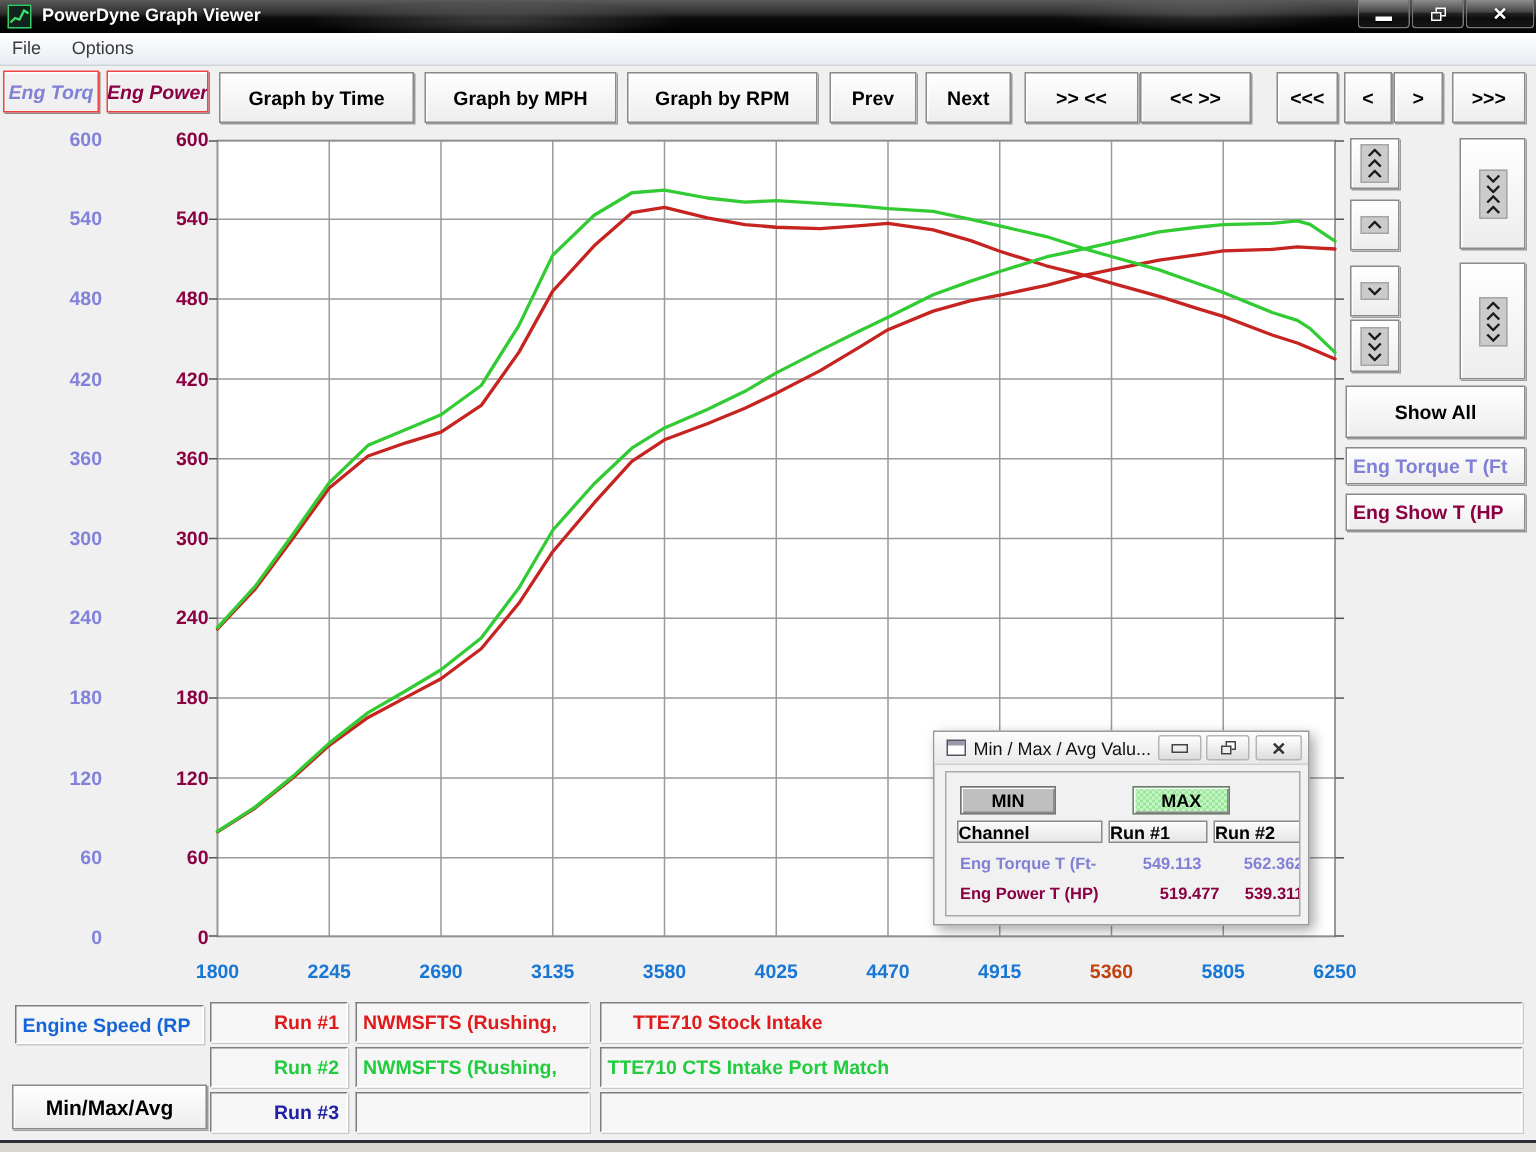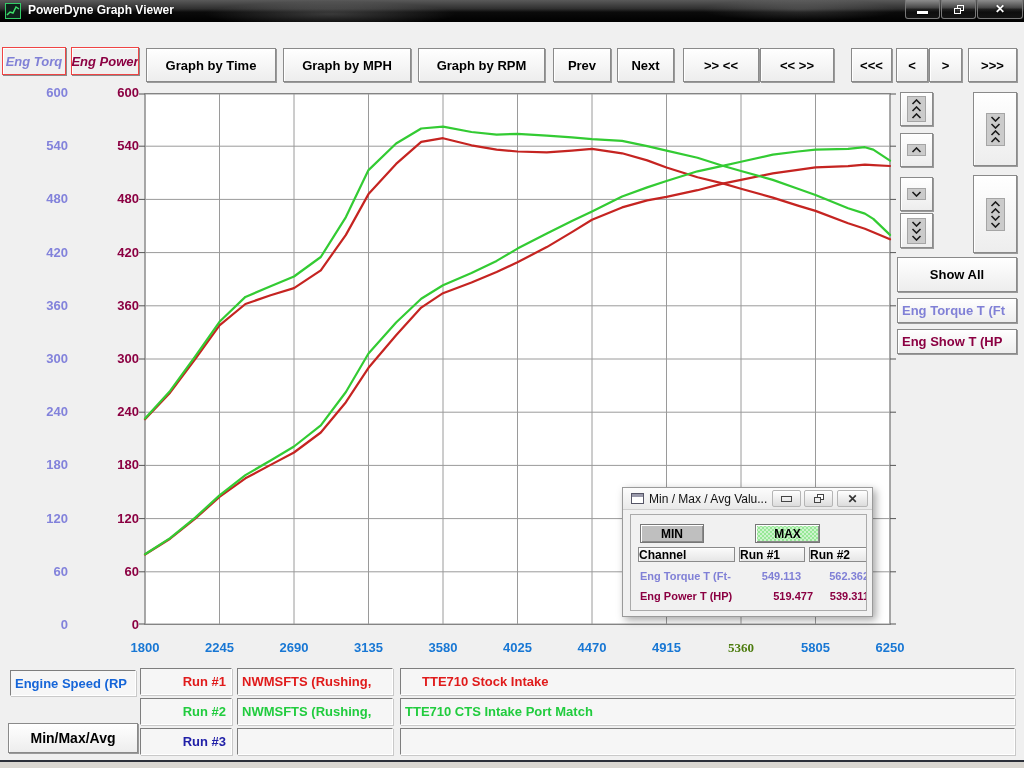--- a/index.html
+++ b/index.html
@@ -112,20 +112,24 @@
       <span class="glyph-restore">
           <span class="r1"></span>
           <span class="r2"></span>
         </span>
     </div>
     <div class="wbtn" style="left:977px;width:46px;">
         <span class="glyph-x">✕</span>
       </div>
   </div>
 
+  <div id="menubar">
+    <span class="menu-item">File</span>
+    <span class="menu-item">Options</span>
+  </div>
 
   <div class="tab" style="left:2px;top:47px;width:64px;height:28px;">
     <span style="color:#8080D6;">Eng Torq</span>
   </div>
   <div class="tab" style="left:71px;top:47px;width:68px;height:28px;">
     <span style="color:#8B0042;">Eng Power</span>
   </div>
 
   <div id="toolbar">
       <div class="btn" style="left: 146px; top: 48px; width: 130px; height: 34px;">Graph by Time</div>
@@ -350,21 +354,21 @@
 
   <div id="xlabels">
       <div class="xlab" style="left: 113px; top: 640px; color: rgb(24, 119, 212);">1800</div>
       <div class="xlab" style="left: 187.5px; top: 640px; color: rgb(24, 119, 212);">2245</div>
       <div class="xlab" style="left: 262px; top: 640px; color: rgb(24, 119, 212);">2690</div>
       <div class="xlab" style="left: 336.5px; top: 640px; color: rgb(24, 119, 212);">3135</div>
       <div class="xlab" style="left: 411px; top: 640px; color: rgb(24, 119, 212);">3580</div>
       <div class="xlab" style="left: 485.5px; top: 640px; color: rgb(24, 119, 212);">4025</div>
       <div class="xlab" style="left: 560px; top: 640px; color: rgb(24, 119, 212);">4470</div>
       <div class="xlab" style="left: 634.5px; top: 640px; color: rgb(24, 119, 212);">4915</div>
-      <div class="xlab" style="left: 709px; top: 640px; color: #4d7c0f; font-family: Liberation Serif, serif;">5360</div>
+      <div class="xlab" style="left: 709px; top: 640px; color: #c2410c;">5360</div>
       <div class="xlab" style="left: 783.5px; top: 640px; color: rgb(24, 119, 212);">5805</div>
       <div class="xlab" style="left: 858px; top: 640px; color: rgb(24, 119, 212);">6250</div>
     </div>
 
   <div class="field" style="left:10px;top:670px;width:126px;height:26px;">
     <span style="color:#1565D8;">Engine Speed (RP</span>
   </div>
   <div class="btn" style="left:8px;top:723px;width:130px;height:30px;font-size:14px;">
     <span>Min/Max/Avg</span>
   </div>

